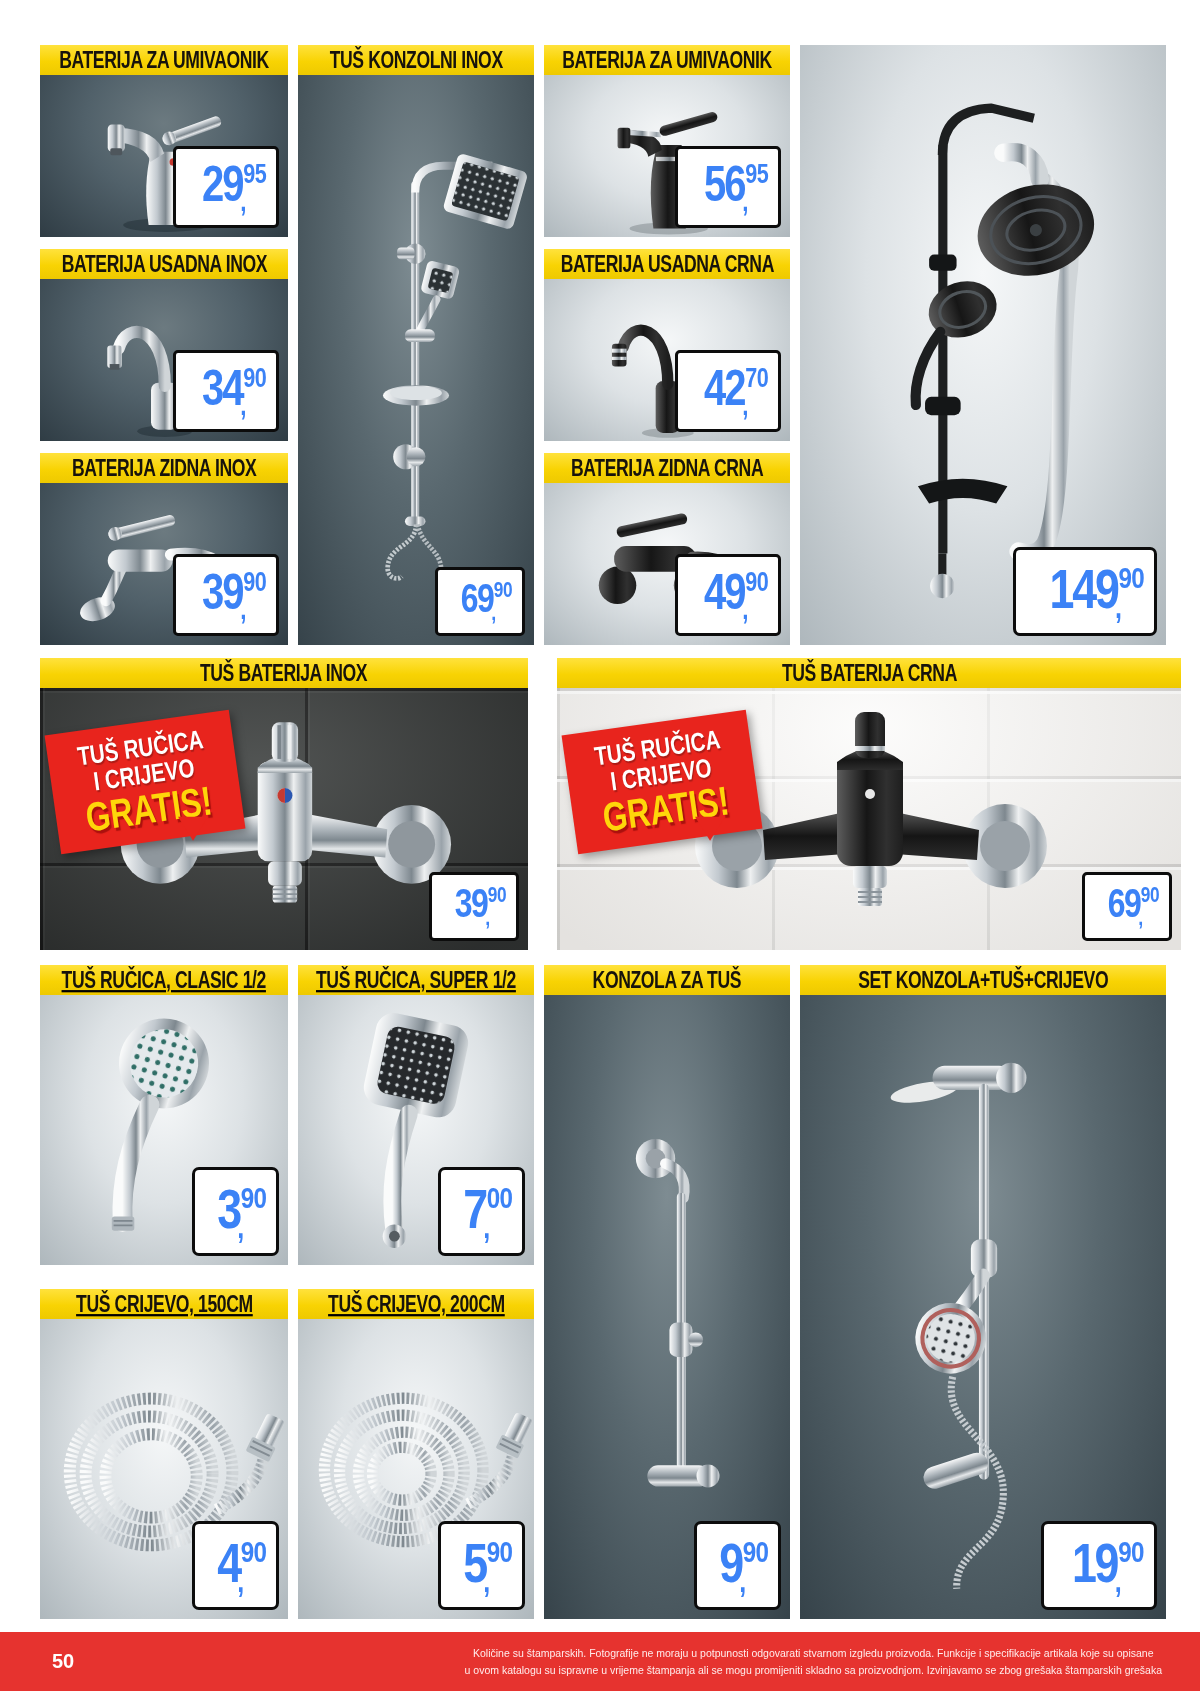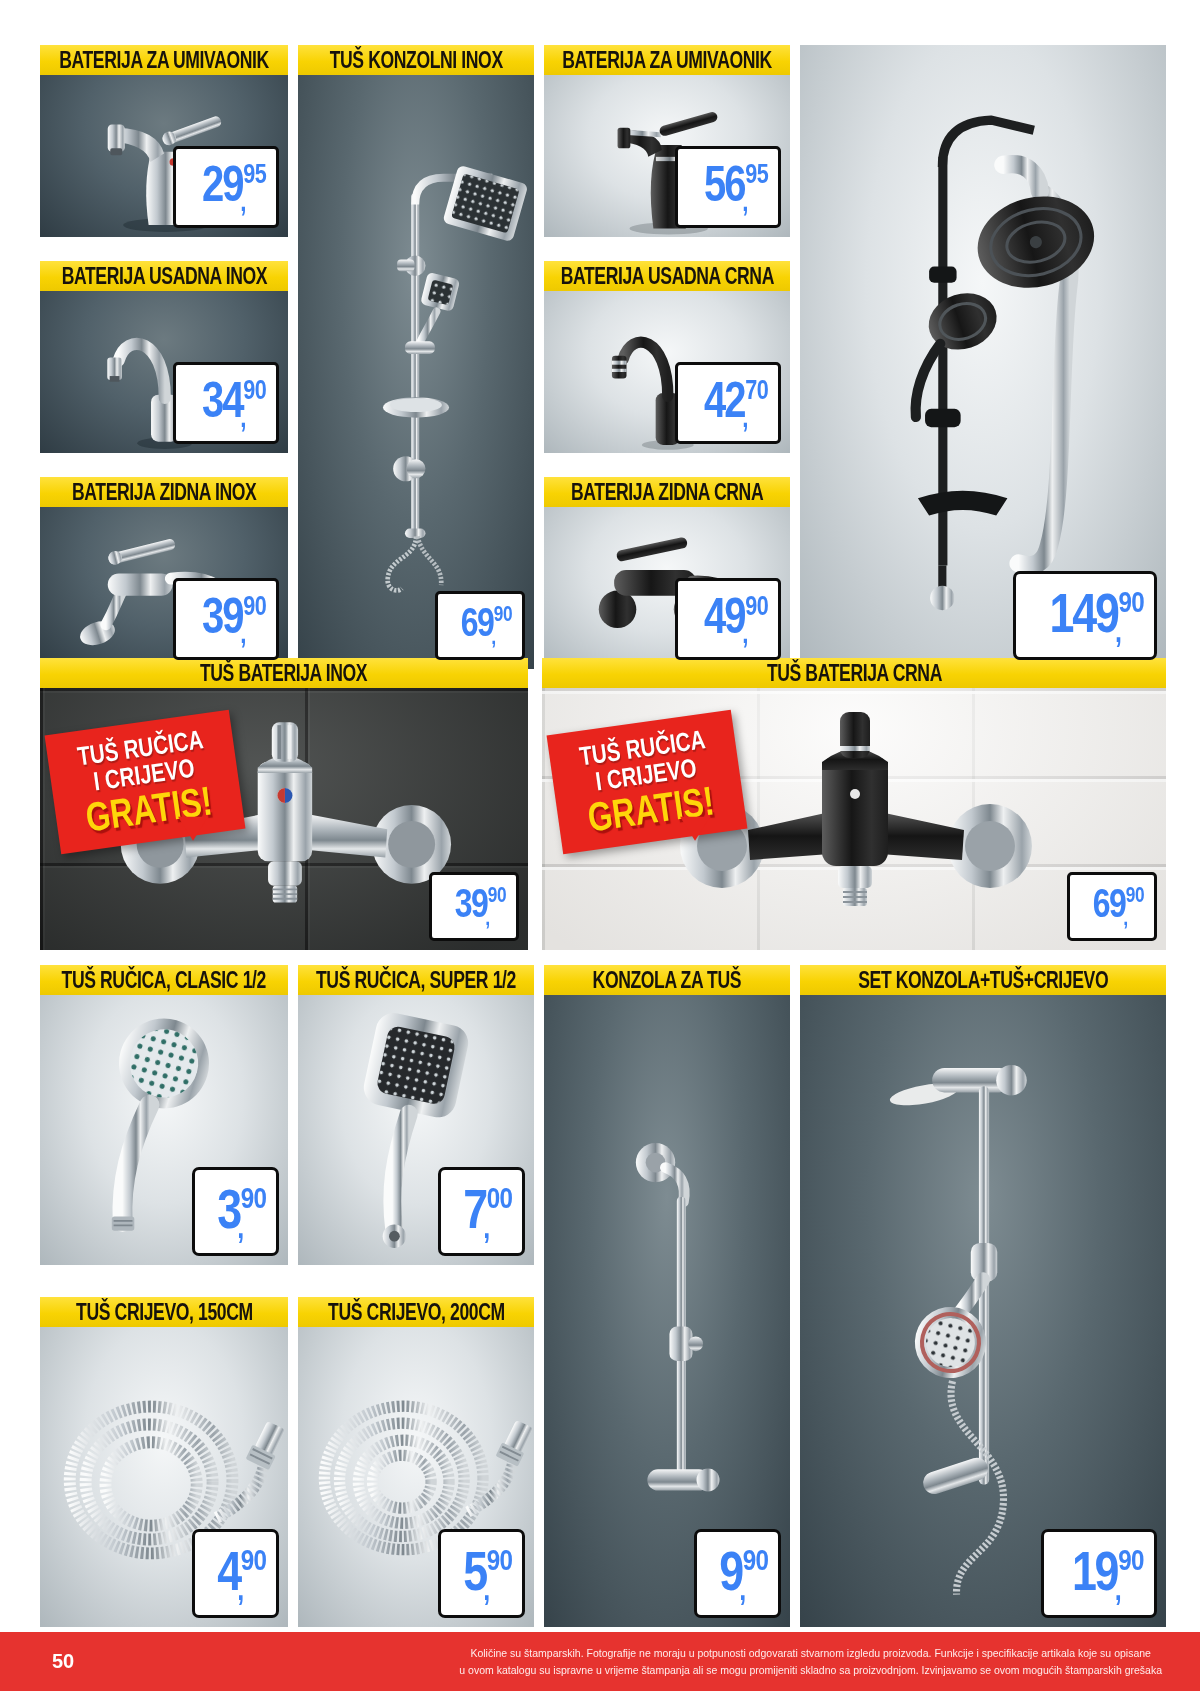--- a/index.html
+++ b/index.html
@@ -1,26 +1,26 @@
 <!DOCTYPE html>
 <html><head>
 <meta charset="utf-8">
 <style>
   html,body{margin:0;padding:0;background:#888;}
   .page{position:relative;width:1200px;height:1697px;background:#fff;margin:0 auto;
         font-family:"Liberation Sans",sans-serif;overflow:hidden;}
   
   .sec-top{position:absolute;left:40px;top:45px;width:1126px;height:600px;
            display:grid;grid-template-columns:248px 236px 246px 366px;column-gap:10px;}
-  .vstack{display:grid;grid-template-rows:192px 192px 192px;row-gap:24px;}
+  .vstack{display:grid;grid-template-rows:192px 192px 192px;row-gap:12px;}
   .sec-mid{position:absolute;left:40px;top:658px;width:1126px;height:292px;
-           display:grid;grid-template-columns:488px 624px;column-gap:14px;}
+           display:grid;grid-template-columns:488px 624px;column-gap:29px;}
   .sec-bot{position:absolute;left:40px;top:965px;width:1126px;height:648px;
            display:grid;grid-template-columns:248px 236px 246px 366px;column-gap:10px;}
-  .vstack2{display:grid;grid-template-rows:300px 330px;row-gap:32px;}
+  .vstack2{display:grid;grid-template-rows:300px 330px;row-gap:24px;text-decoration:underline;}
   
   .card{position:relative;display:flex;flex-direction:column;overflow:hidden;}
   .hdr{height:30px;flex:none;background:linear-gradient(180deg,#ffe23c 0%,#f8d303 55%,#eec900 100%);
        display:flex;align-items:center;justify-content:center;box-shadow:0 1px 0 rgba(0,0,0,0.25);}
   .hdr span{display:inline-block;font-weight:700;font-size:22px;color:#17130c;white-space:nowrap;
             transform:scale(0.8,1.12);letter-spacing:-0.5px;}
   .ph{flex:1;position:relative;overflow:hidden;}
   .pimg{position:absolute;inset:0;width:100%;height:100%;}
   
   .bg-steel-dark{background:radial-gradient(ellipse at 50% 32%,#7e8c92 0%,#59686f 45%,#36434a 100%);}
@@ -623,17 +623,17 @@
             </span>
         </div>
       </div>
     </div>
   </div>
 
   <div class="footer">
     <div class="pagenum">50</div>
     <div class="disclaimer">
       <div>Količine su štamparskih. Fotografije ne moraju u potpunosti odgovarati stvarnom izgledu proizvoda. Funkcije i specifikacije artikala koje su opisane</div>
-      <div>u ovom katalogu su ispravne u vrijeme štampanja ali se mogu promijeniti skladno sa proizvodnjom. Izvinjavamo se ovom mogućih štamparskih grešaka</div>
+      <div>u ovom katalogu su ispravne u vrijeme štampanja ali se mogu promijeniti skladno sa proizvodnjom. Izvinjavamo se zbog grešaka štamparskih grešaka</div>
     </div>
   </div>
 
 </div>
 
 </body></html>

